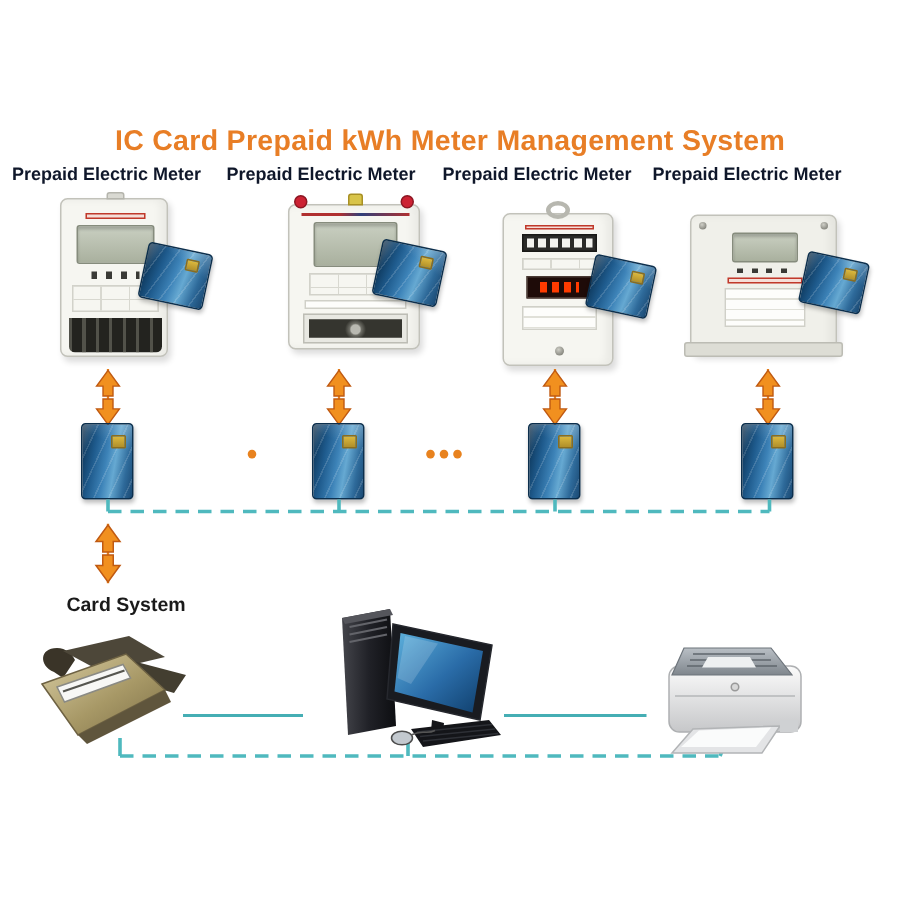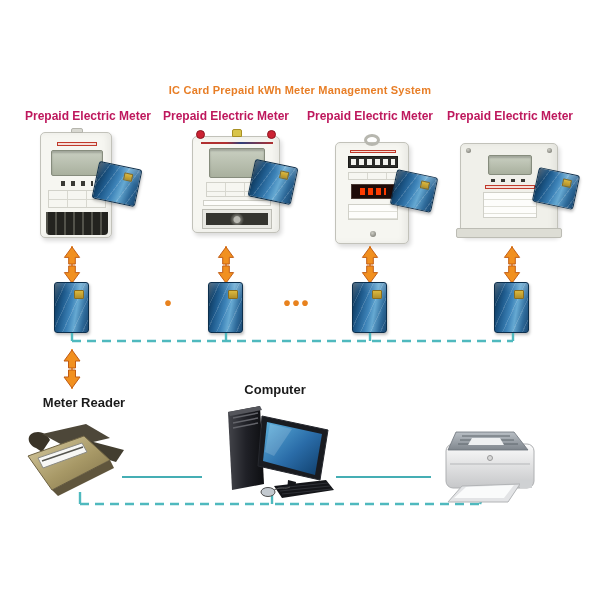--- a/index.html
+++ b/index.html
@@ -3,25 +3,25 @@
 <meta charset="utf-8">
 <style>
   * { margin:0; padding:0; box-sizing:border-box; }
   html,body { background:#fff; }
   .canvas {
     position:relative; width:600px; height:600px; background:#ffffff;
     font-family:"Liberation Sans", sans-serif; overflow:hidden;
   }
   .title {
     position:absolute; top:84px; left:0; width:600px; text-align:center;
-    font-size:11px; font-weight:bold; color:#E87E26; letter-spacing:.2px;
+    font-size:19px; font-weight:bold; color:#E87E26; letter-spacing:.2px;
   }
   .meter-label {
-    position:absolute; top:109px; text-align:center;
-    font-size:12px; font-weight:bold; color:#be185d;
+    position:absolute; top:109px; text-align:left;
+    font-size:12px; font-weight:bold; color:#0f172a;
   }
   .dev-label {
     position:absolute; text-align:center; font-size:13px; font-weight:bold; color:#1a1a1a;
   }
   
   .meter {
     position:absolute; background:#f6f6f1; border:1px solid #c2c2ba; border-radius:5px;
     box-shadow:2px 3px 4px rgba(0,0,0,.14), inset -4px 0 6px rgba(0,0,0,.05);
   }
   .meter .part { position:absolute; }
@@ -201,22 +201,21 @@
       <line x1="480" y1="504" x2="483" y2="497"></line>
     </g>
   </svg>
 
   <svg class="updown-arrow" style="left:61px;top:349px;" width="22" height="40" viewBox="0 0 22 40">
     <line x1="11" y1="0" x2="11" y2="40" stroke="#E8821E" stroke-width="1.6"></line>
     <path d="M11 1 L19 12 L14.5 12 L14.5 19 L7.5 19 L7.5 12 L3 12 Z" fill="#F1901F" stroke="#C05A12" stroke-width="1"></path>
     <path d="M11 39 L19 28 L14.5 28 L14.5 21 L7.5 21 L7.5 28 L3 28 Z" fill="#F1901F" stroke="#C05A12" stroke-width="1"></path>
   </svg>
 
-  <div class="dev-label" style="left:14px;top:395px;width:140px;">Meter Reader</div>
-  <div class="dev-label" style="left:215px;top:382px;width:120px;">Computer</div>
+  <div class="dev-label" style="left:14px;top:395px;width:140px;">Card System</div>
 
   <svg class="device" style="left:22px;top:418px;" width="108" height="84" viewBox="0 0 108 84">
     <defs>
       <linearGradient id="grdGold" x1="0" y1="0" x2="1" y2="1">
         <stop offset="0" stop-color="#d9cda3"></stop>
           <stop offset=".55" stop-color="#a79866"></stop>
           <stop offset="1" stop-color="#7d6f47"></stop>
       </linearGradient>
     </defs>
     <path d="M14 30 C4 26 4 14 16 14 C22 14 26 18 28 22 L20 34 Z" fill="#3a3428"></path>

